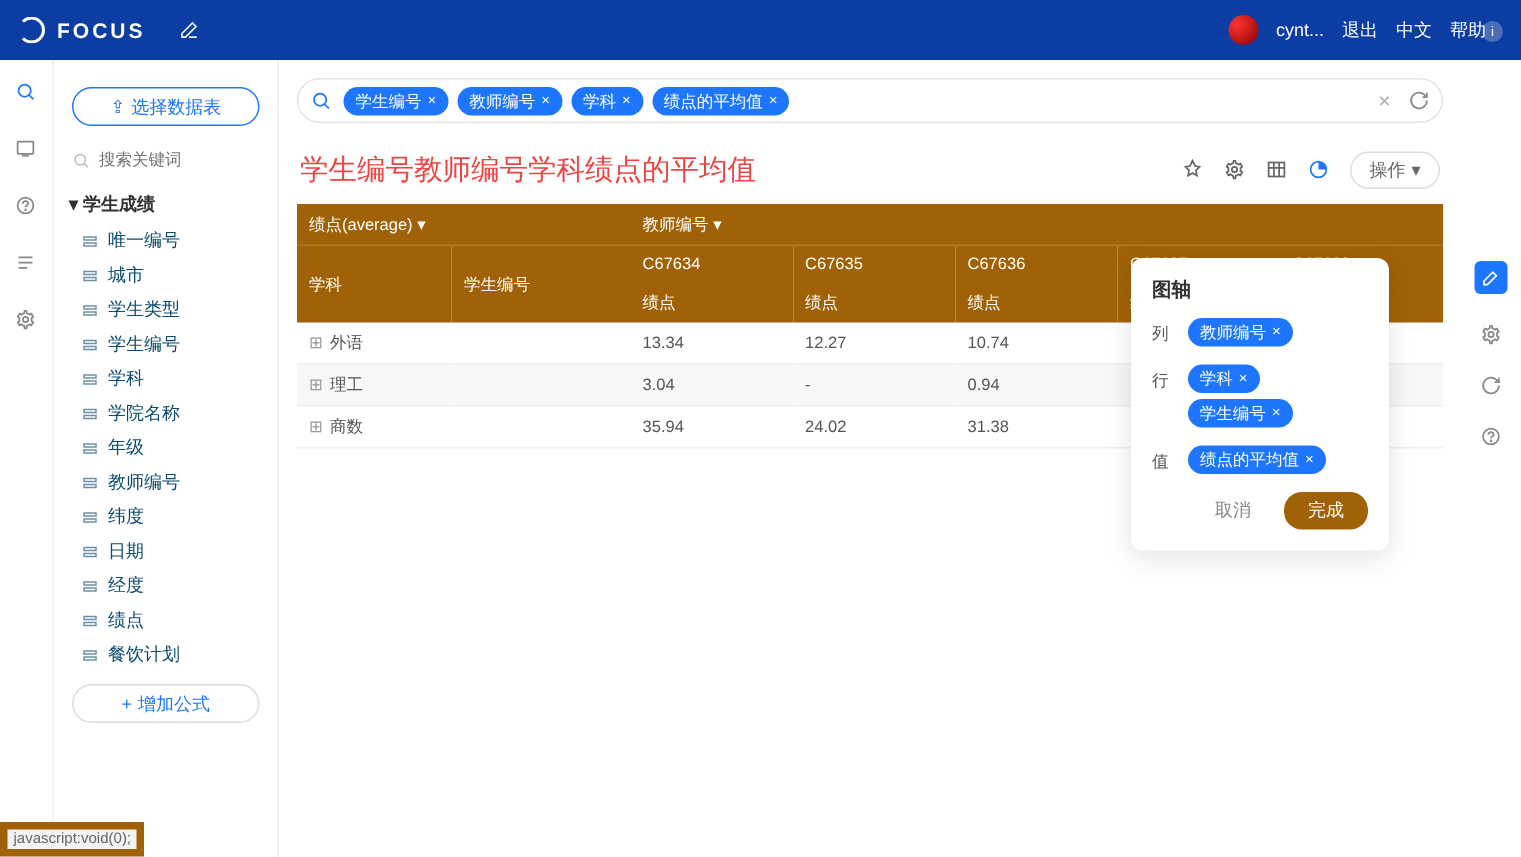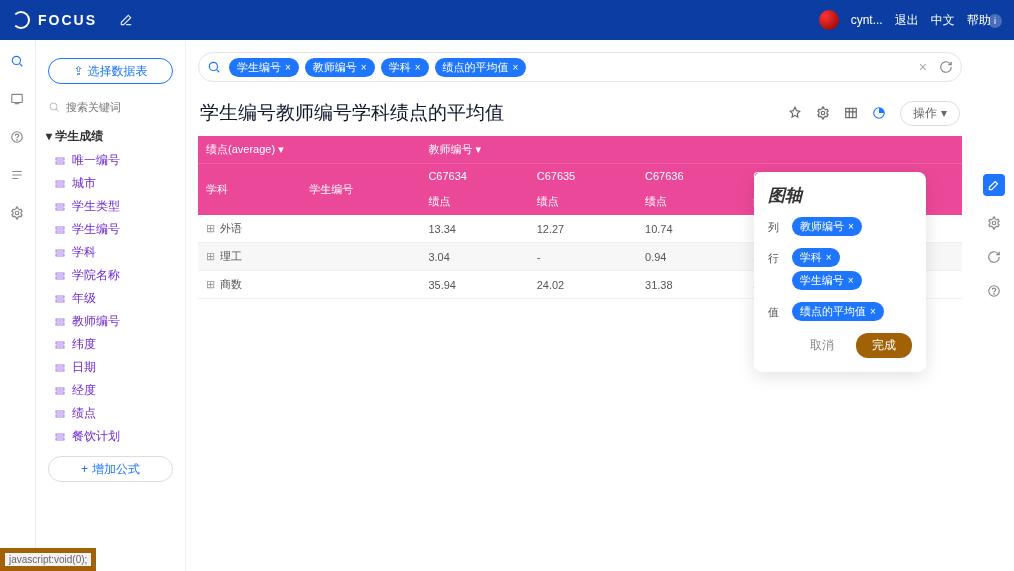--- a/index.html
+++ b/index.html
@@ -16,48 +16,48 @@
 .body { flex: 1; display: flex; overflow: hidden; }
 .iconrail { width: 36px; border-right: 1px solid #eee; display: flex; flex-direction: column; align-items: center; padding-top: 14px; gap: 22px; color: #888; }
 .iconrail .ir { width: 16px; height: 16px; cursor: pointer; }
 .sidebar { width: 150px; border-right: 1px solid #eee; display: flex; flex-direction: column; padding: 12px 8px; }
 .select-btn { border: 1px solid #1e76ff; color: #1e76ff; border-radius: 14px; height: 26px; display: flex; align-items: center; justify-content: center; gap: 4px; font-size: 12px; cursor: pointer; margin: 6px 4px 14px; }
 .side-search { display: flex; gap: 6px; color: #bbb; padding: 2px 4px 10px; }
 .side-search input { border: none; outline: none; font-size: 11px; color: #666; width: 100%; }
 .tree-root { font-size: 12px; color: #333; }
 .tree-title { font-weight: 600; padding: 4px 2px; }
 .tree-list { list-style: none; padding-left: 8px; }
-.tree-list li { display: flex; align-items: center; gap: 6px; padding: 3px 2px; color: #6d28d9; cursor: pointer; }
+.tree-list li { display: flex; align-items: center; gap: 6px; padding: 3px 2px; color: #0c4a6e; cursor: pointer; }
 .tree-list li .ticon { width: 12px; height: 12px; opacity: .6; flex-shrink: 0; }
 .add-formula { margin-top: auto; border: 1px solid #ddd; color: #1e76ff; border-radius: 14px; height: 26px; display: flex; align-items: center; justify-content: center; gap: 4px; font-size: 12px; cursor: pointer; margin: 8px 4px 4px; }
 .main { flex: 1; display: flex; overflow: hidden; }
 .content { flex: 1; padding: 12px 12px 0 12px; display: flex; flex-direction: column; position: relative; }
 .searchbar { display: flex; align-items: center; gap: 8px; border: 1px solid #e5e5e5; border-radius: 18px; padding: 4px 8px; height: 30px; }
 .searchbar .sicn { color: #1e76ff; }
 .chips { display: flex; gap: 6px; flex: 1; }
 .chip { background: #1e76ff; color: #fff; border-radius: 10px; padding: 2px 8px; font-size: 11px; display: inline-flex; align-items: center; gap: 4px; }
 .chip .x { cursor: pointer; font-size: 10px; }
 .searchbar .clear { color: #aaa; cursor: pointer; font-size: 14px; margin-right: 4px; }
 .searchbar .refresh { color: #888; cursor: pointer; }
 .title-row { display: flex; align-items: center; margin: 18px 2px 10px; }
-.page-title { font-size: 19px; color: #0f172a; }
+.page-title { font-size: 19px; color: #ef4444; }
 .title-actions { margin-left: auto; display: flex; align-items: center; gap: 14px; color: #666; }
 .title-actions .act { cursor: pointer; }
 .chart-toggle { color: #1e76ff; }
 .ops-btn { border: 1px solid #ddd; border-radius: 14px; padding: 3px 12px; font-size: 12px; cursor: pointer; display: flex; align-items: center; gap: 4px; justify-content: flex-end; }
 .table-wrap { position: relative; }
 table { width: 100%; border-collapse: collapse; font-size: 11px; }
-thead { background: #ec4899; color: #fff; }
+thead { background: #a16207; color: #fff; }
 thead th { text-align: left; font-weight: 400; padding: 6px 8px; }
 thead .hdr-top th { border-bottom: 1px solid rgba(255,255,255,.15); }
 tbody td { padding: 6px 8px; border-bottom: 1px solid #f0f0f0; color: #555; }
 tbody tr:nth-child(2) { background: #f7f7f7; }
 .expander { display:inline-block; width:10px; color:#999; margin-right:4px; }
 .axis-panel { position: absolute; right: 48px; top: 132px; width: 172px; background: #fff; border-radius: 8px; box-shadow: 0 4px 18px rgba(0,0,0,.12); padding: 12px 14px 14px; z-index: 20; }
-.axis-panel h4 { font-size: 17px; font-weight: 600; margin-bottom: 10px; font-style: italic; }
+.axis-panel h4 { font-size: 13px; font-weight: 600; margin-bottom: 10px; }
 .axis-row { display: flex; align-items: flex-start; gap: 10px; margin-bottom: 12px; font-size: 11px; color: #555; }
 .axis-row .lbl { width: 14px; padding-top: 3px; }
 .axis-row .tags { display: flex; flex-wrap: wrap; gap: 4px; }
 .axis-actions { display: flex; justify-content: flex-end; gap: 12px; margin-top: 6px; }
 .btn-plain { color: #888; cursor: pointer; font-size: 12px; padding: 4px 10px; }
 .btn-primary { background: #a16207; color: #fff; border-radius: 12px; padding: 4px 16px; font-size: 12px; cursor: pointer; }
 .rightrail { width: 40px; display: flex; flex-direction: column; align-items: center; padding-top: 134px; gap: 20px; color: #888; }
 .rightrail .rr { cursor: pointer; }
 .rr-top { width: 22px; height: 22px; background: #1e76ff; color: #fff; border-radius: 4px; display: flex; align-items: center; justify-content: center; }
 .statusbar { position: absolute; left: 0; bottom: 0; font-size: 10px; color: #666; background: #f3f3f3; padding: 1px 4px; border: 5px solid #a16207; }

